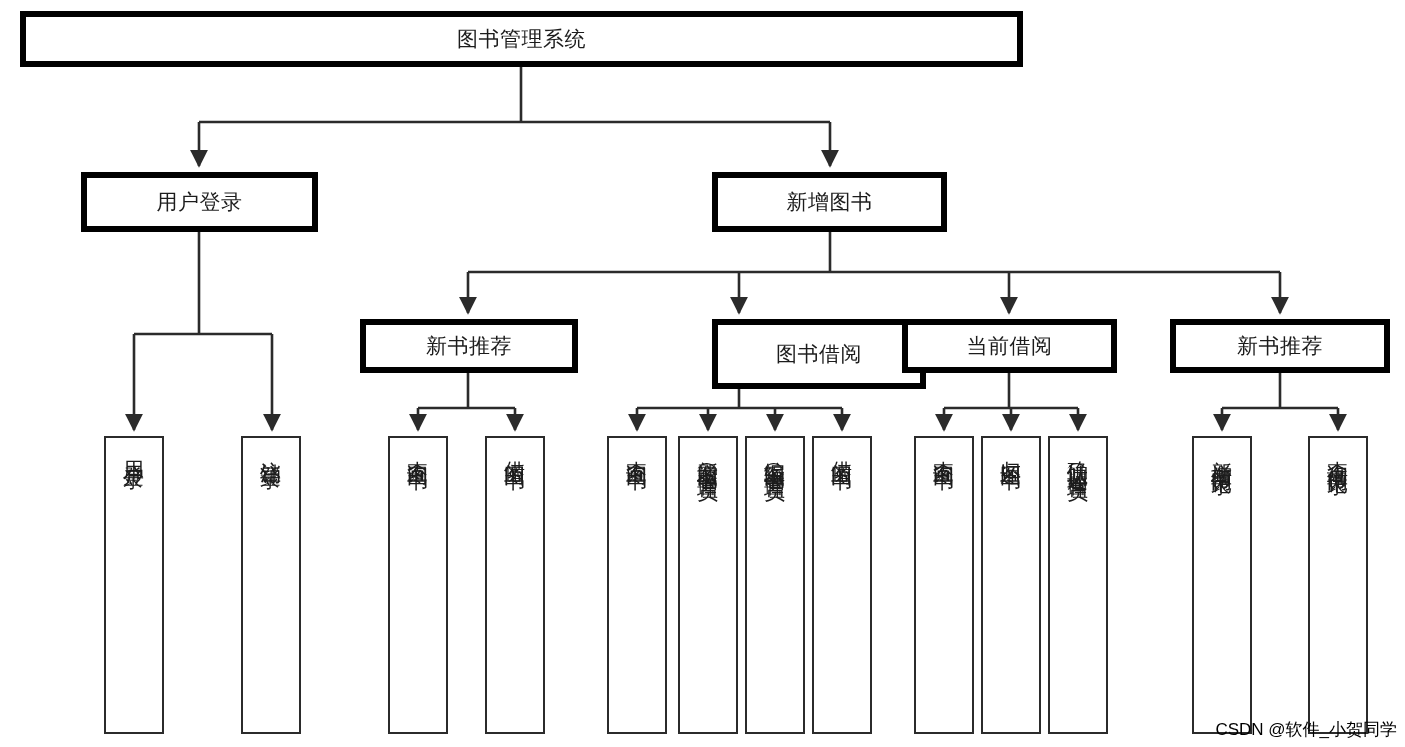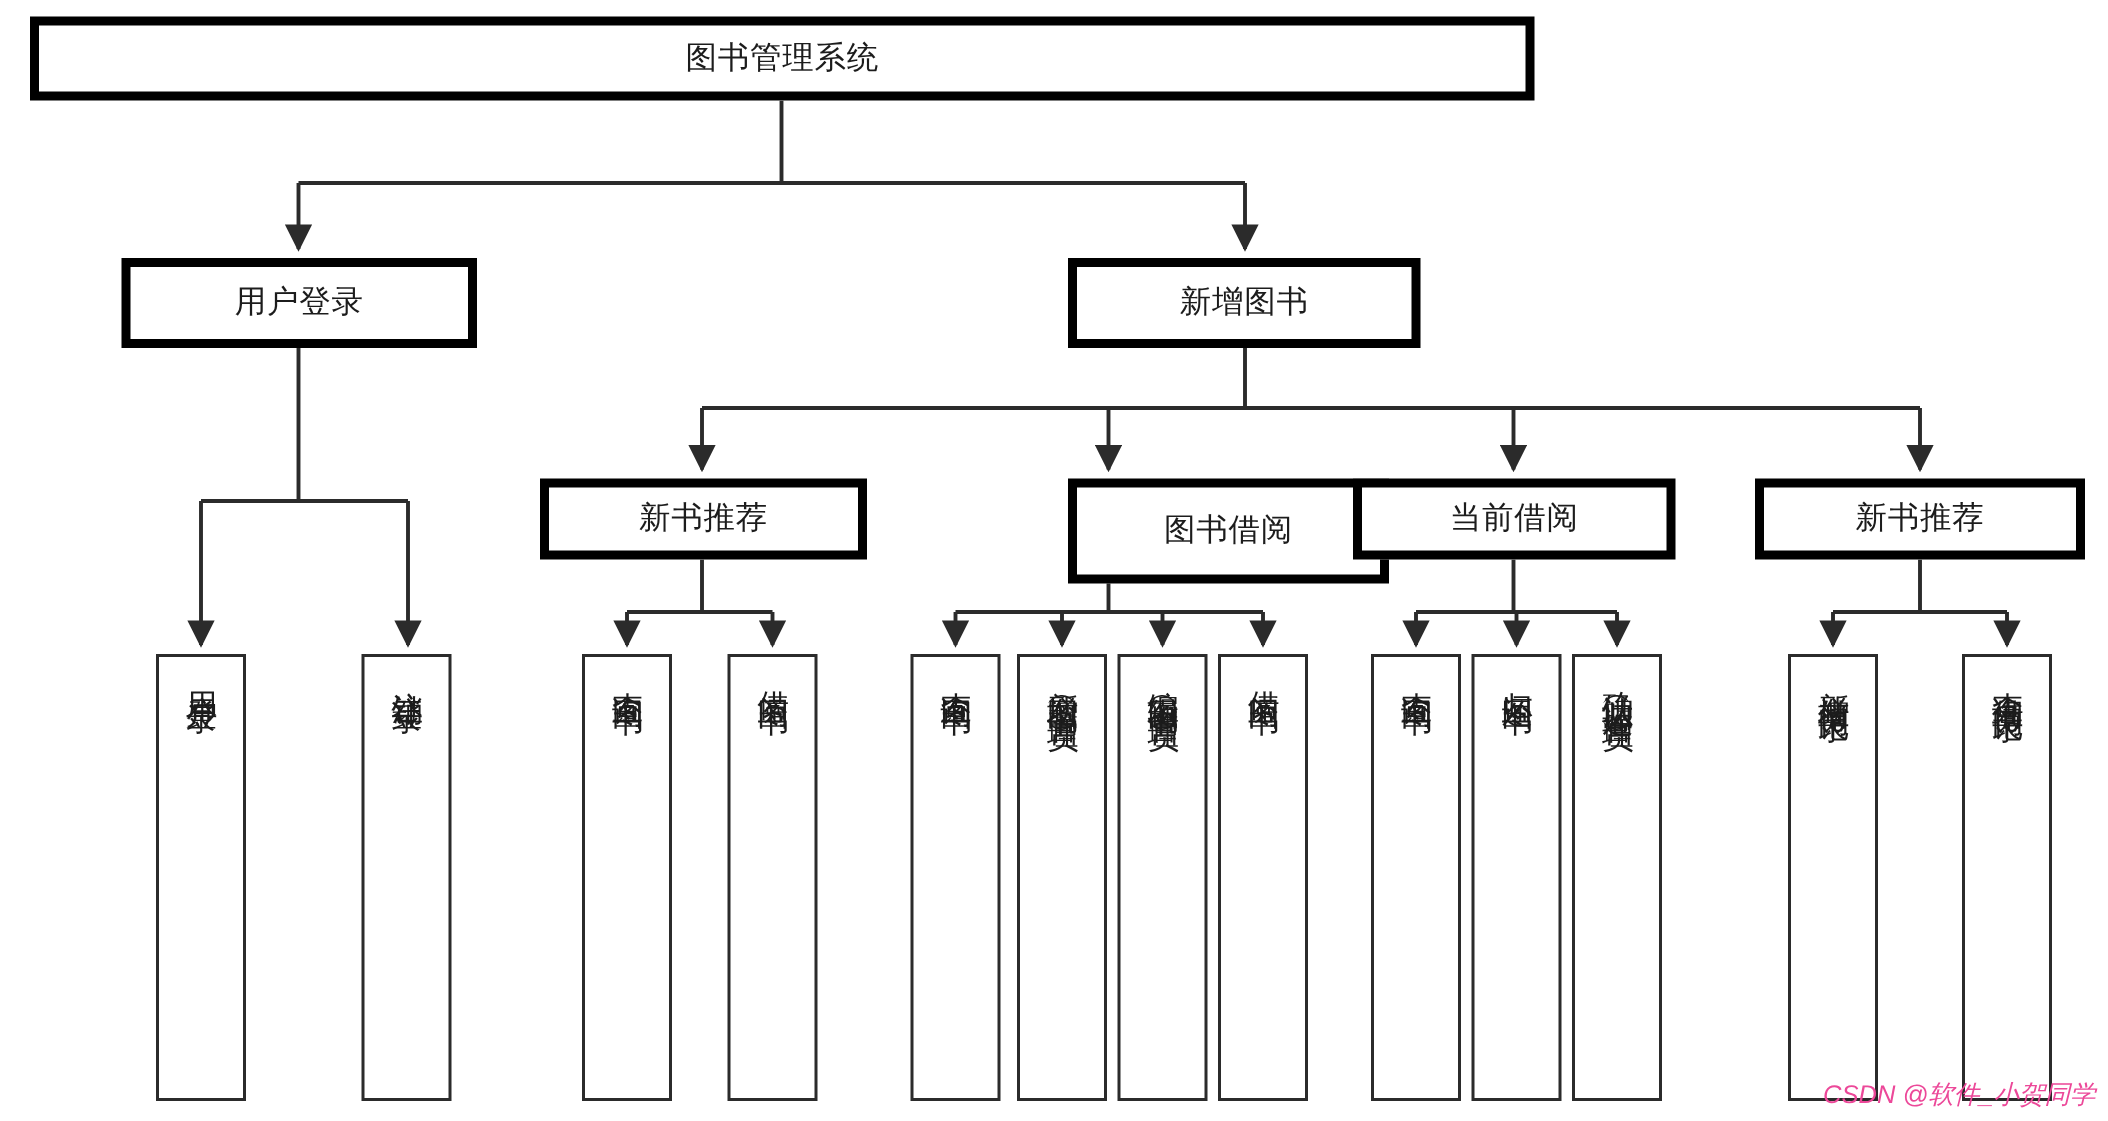--- a/index.html
+++ b/index.html
@@ -57,24 +57,23 @@
     text-orientation: upright;
     letter-spacing: 3px;
     line-height: 1;
     white-space: nowrap;
   }
   #watermark {
     position: absolute;
     right: 8px;
     bottom: 6px;
     font-size: 17px;
-    color: #ec4899;
+    color: #000000;
     white-space: nowrap;
     pointer-events: none;
-    font-style: italic;
   }
 </style>
 </head>
 <body>
 
 <div id="canvas">
 
   <svg id="diagram-svg" viewBox="0 0 1405 747" xmlns="http://www.w3.org/2000/svg">
     <defs>
       <marker id="arrow" viewBox="0 0 10 10" refX="9" refY="5" markerWidth="7" markerHeight="7" orient="auto-start-reverse">

